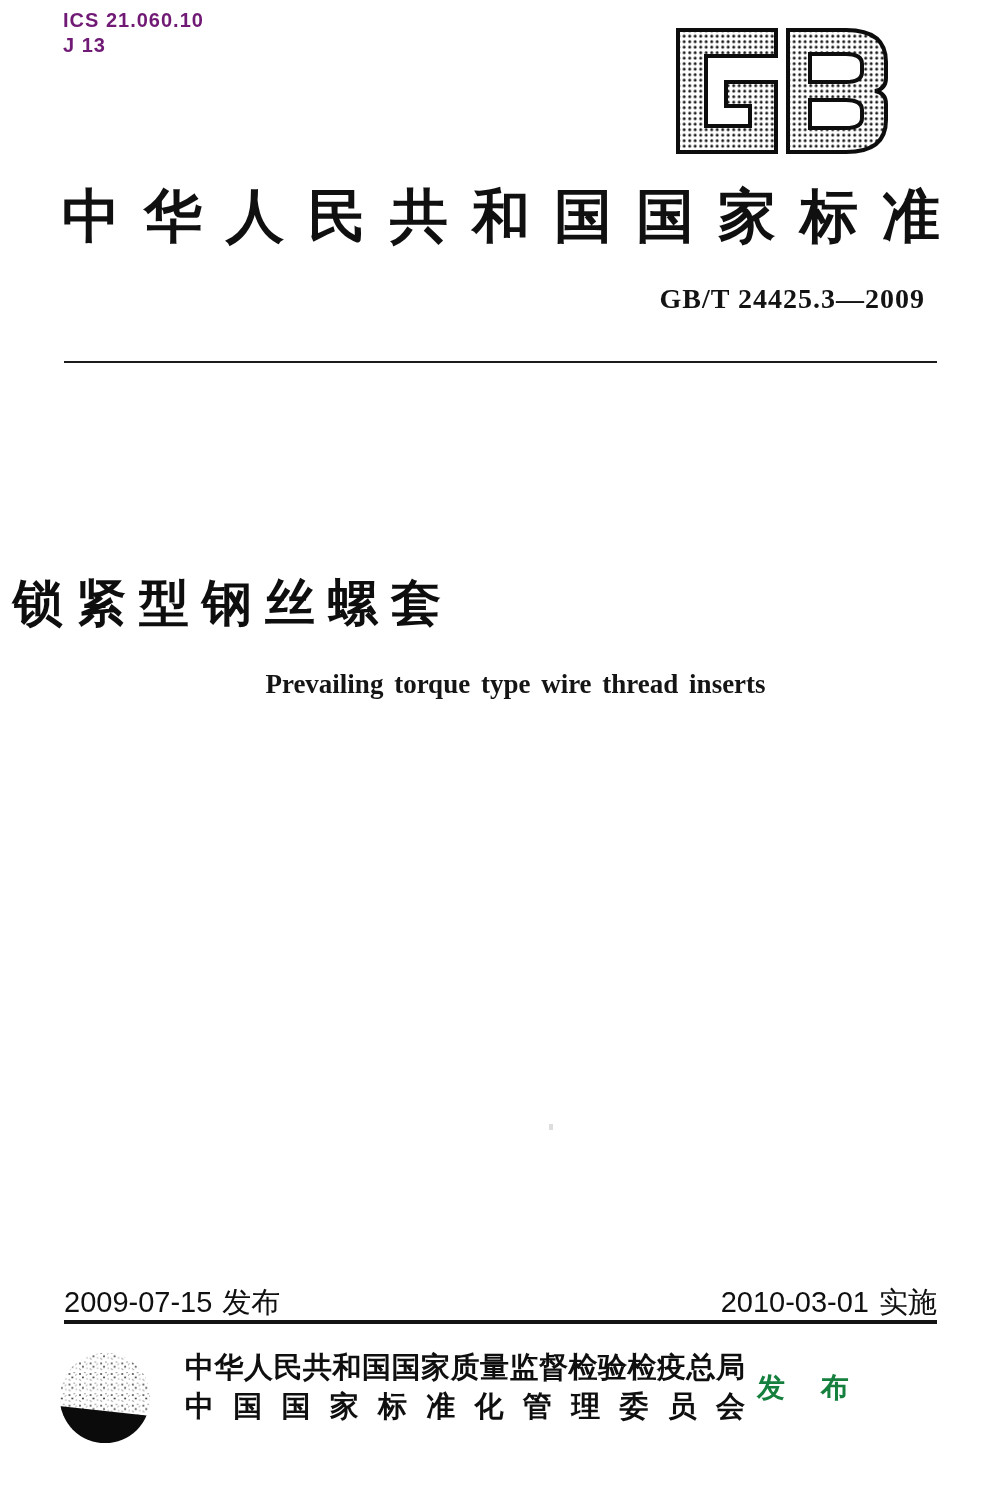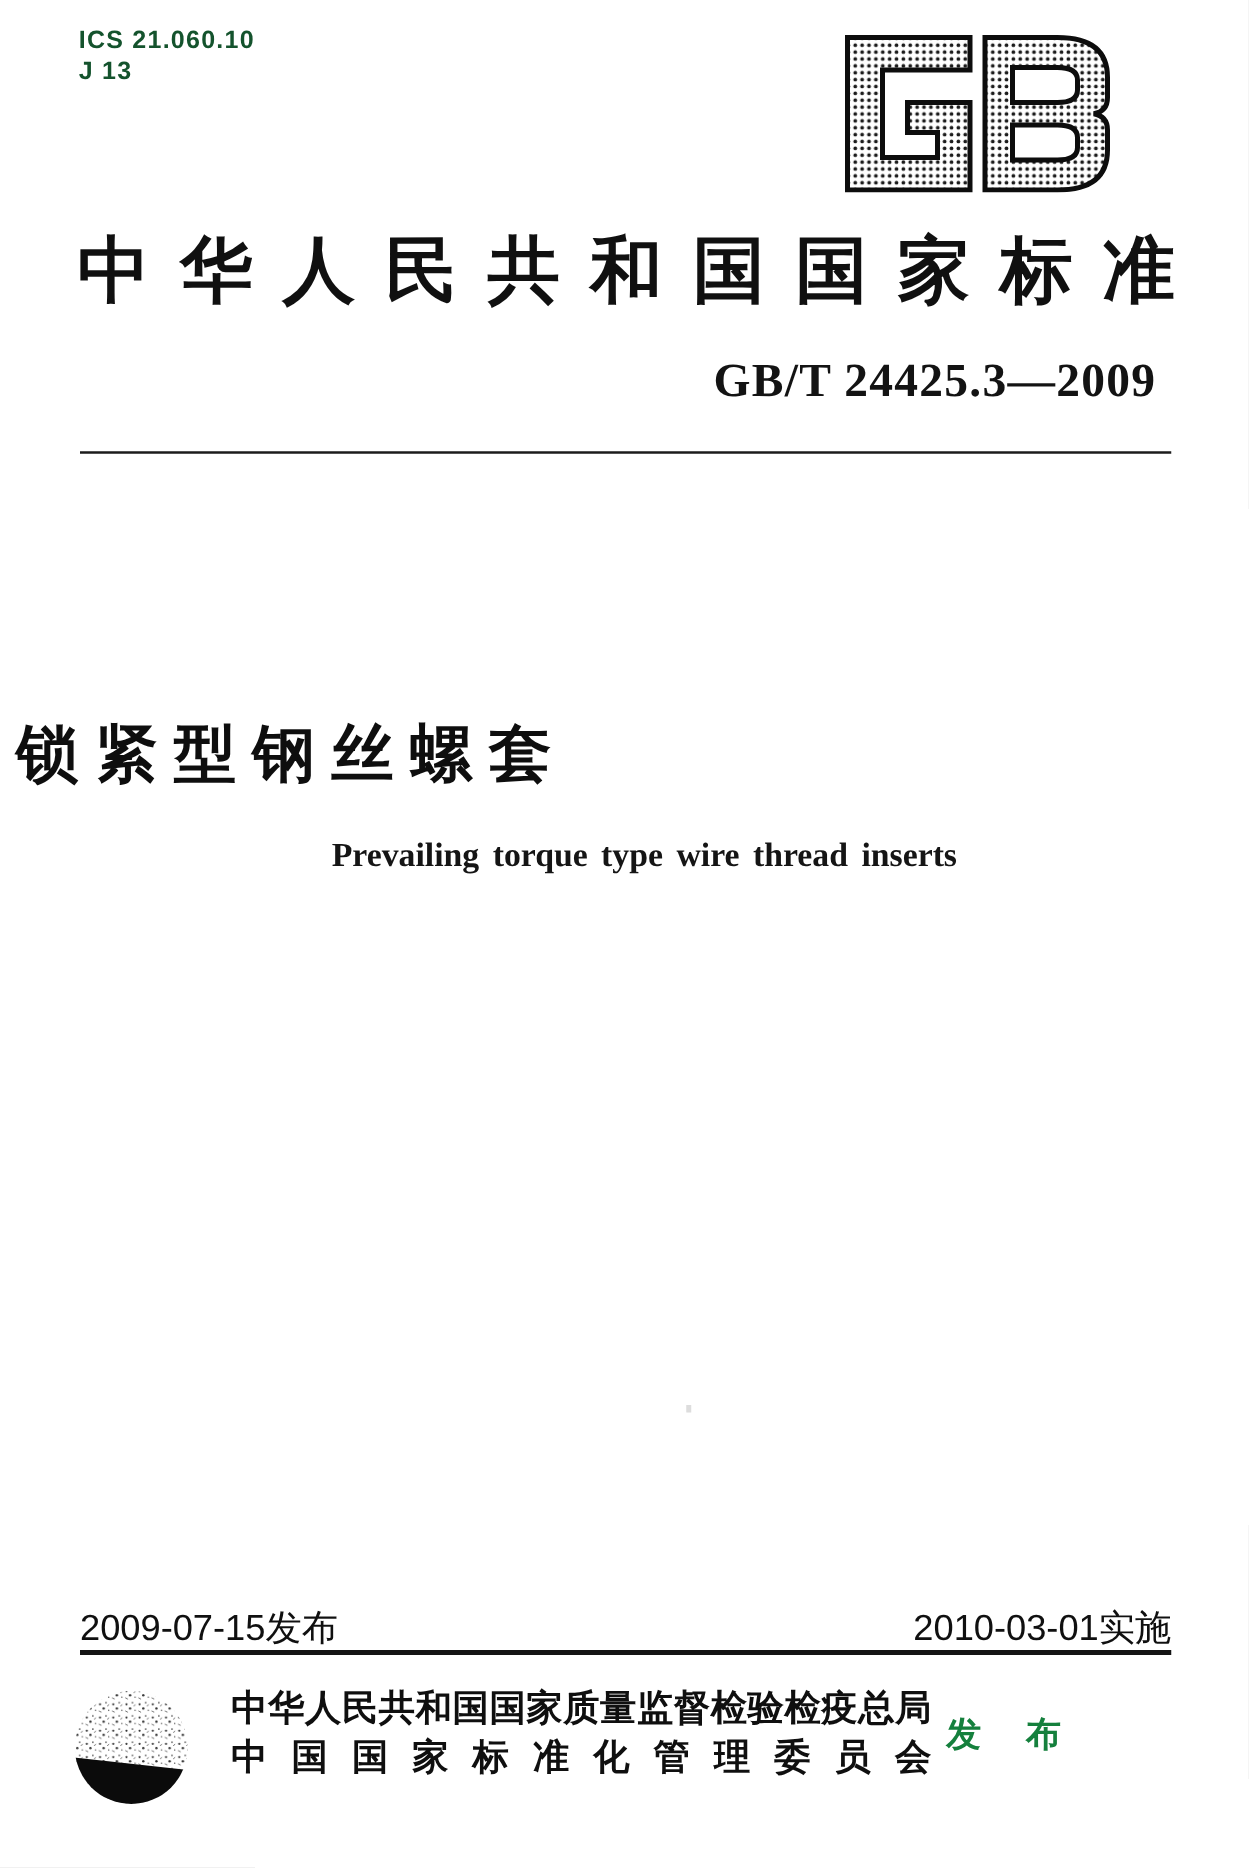--- a/index.html
+++ b/index.html
@@ -12,27 +12,27 @@
     background: #ffffff;
     overflow: hidden;
     color: #111;
     font-family: "Liberation Serif", "DejaVu Serif", serif;
   }
 
   
   .ics {
     position: absolute;
     left: 63px;
-    top: 20px;
+    top: 8px;
     font-family: "Liberation Sans", "DejaVu Sans", sans-serif;
     font-weight: bold;
     font-size: 20px;
     line-height: 25px;
     letter-spacing: 1px;
-    color: #14532d;
+    color: #701a75;
   }
 
   
   .gb-logo {
     position: absolute;
     left: 676px;
     top: 28px;
     width: 212px;
     height: 126px;
   }
@@ -50,21 +50,21 @@
     display: flex;
     justify-content: space-between;
     align-items: flex-start;
     white-space: nowrap;
   }
 
   .standard-number {
     position: absolute;
     top: 283px;
     right: 74px;
-    font-size: 38px;
+    font-size: 28px;
     font-weight: bold;
     letter-spacing: 1px;
     color: #131313;
   }
 
   .rule-thin {
     position: absolute;
     left: 64px;
     right: 62px;
     top: 361px;
@@ -115,21 +115,21 @@
     right: 62px;
     top: 1283px;
     display: flex;
     justify-content: space-between;
     font-family: "Liberation Sans", "DejaVu Sans", sans-serif;
     font-size: 29px;
     color: #101010;
     white-space: nowrap;
   }
   .date-row .num { letter-spacing: 0px; }
-  .date-row .lbl { }
+  .date-row .lbl { margin-left: 10px; }
 
   .rule-thick {
     position: absolute;
     left: 64px;
     right: 62px;
     top: 1320px;
     height: 4px;
     background: #141414;
   }
 

